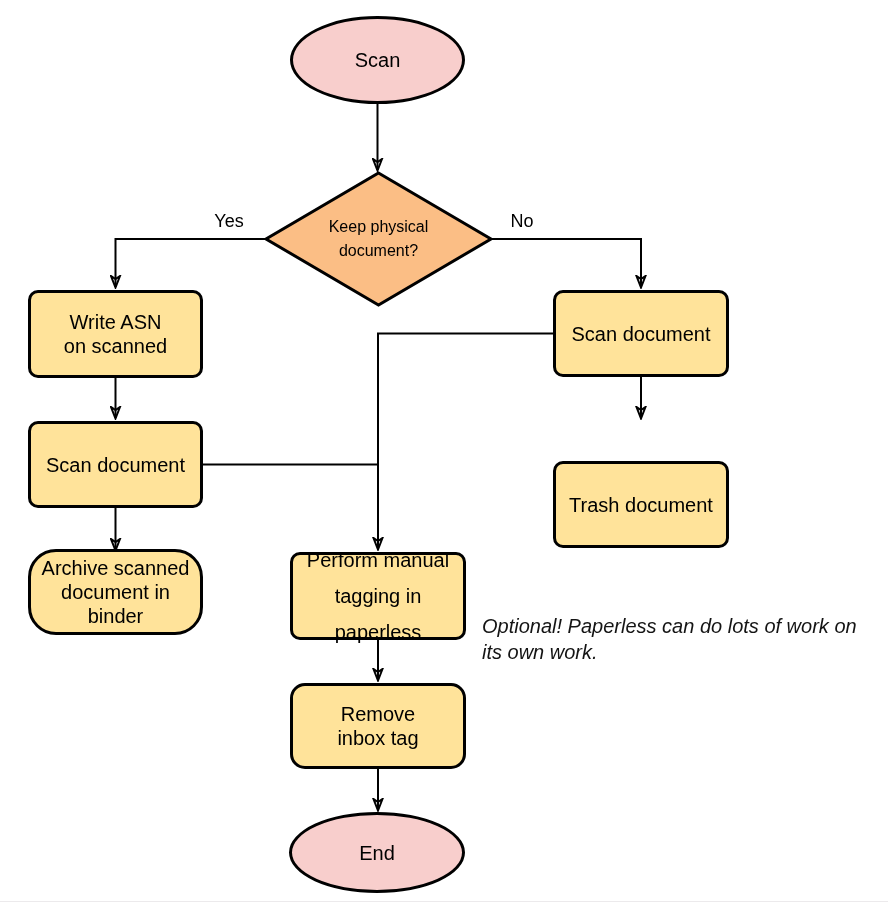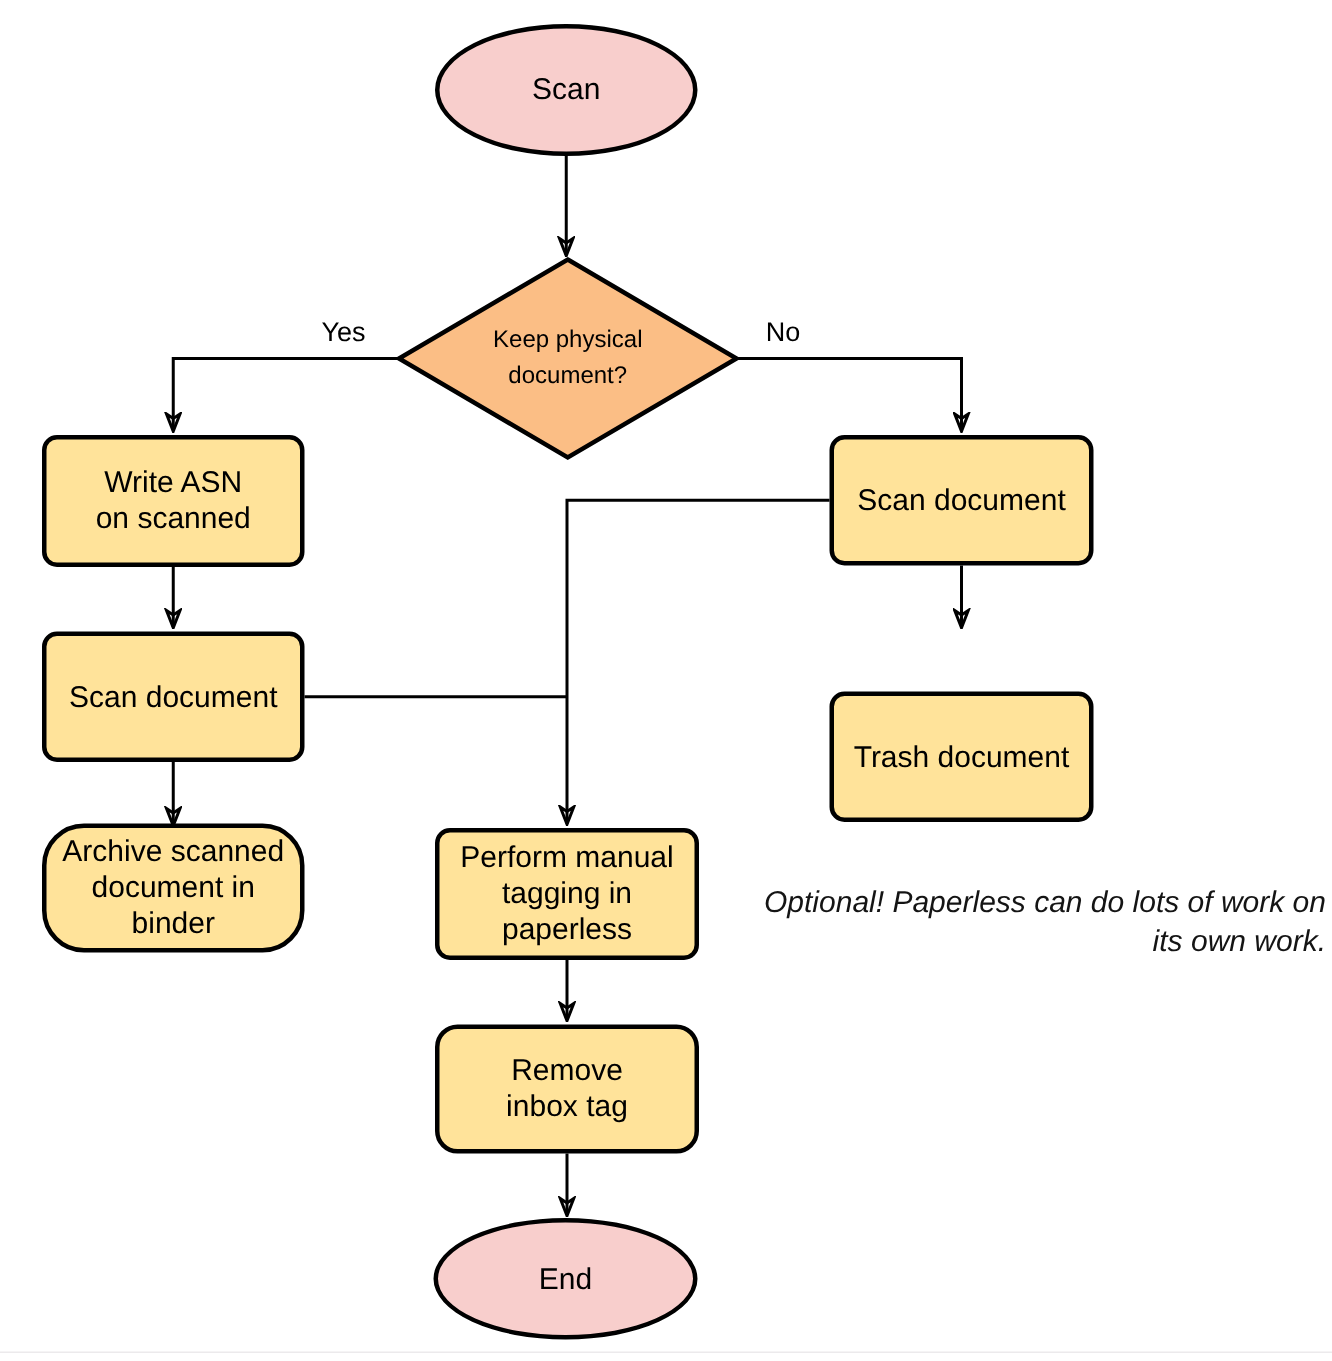--- a/index.html
+++ b/index.html
@@ -83,34 +83,34 @@
   </div>
 
   <div class="node process" style="left:553px;top:290px;width:176px;height:87px;">
     <span>Scan document</span>
   </div>
 
   <div class="node process" style="left:553px;top:421px;width:176px;height:87px;margin-top:40px;">
     <span>Trash document</span>
   </div>
 
-  <div class="node process" style="left:290px;top:552px;width:176px;height:88px;">
+  <div class="node process" style="left:290px;top:552px;width:176px;height:88px;gap:12px;">
     <span>Perform manual</span>
     <span>tagging in</span>
     <span>paperless</span>
   </div>
 
   <div class="node process" style="left:290px;top:683px;width:176px;height:86px;border-radius:15px;">
     <span>Remove</span>
     <span>inbox tag</span>
   </div>
 
   <div class="edge-label" style="left:205px;top:210px;width:48px;">Yes</div>
   <div class="edge-label" style="left:498px;top:210px;width:48px;">No</div>
 
-  <div class="note" style="left:482px;top:589px;width:402px;text-align:right;">
+  <div class="note" style="left:482px;top:613px;width:402px;">
     <span>Optional! Paperless can do lots of work on</span>
     <span>its own work.</span>
   </div>
 
   <div class="bottom-rule"></div>
 
 </div>
 
 </body></html>

